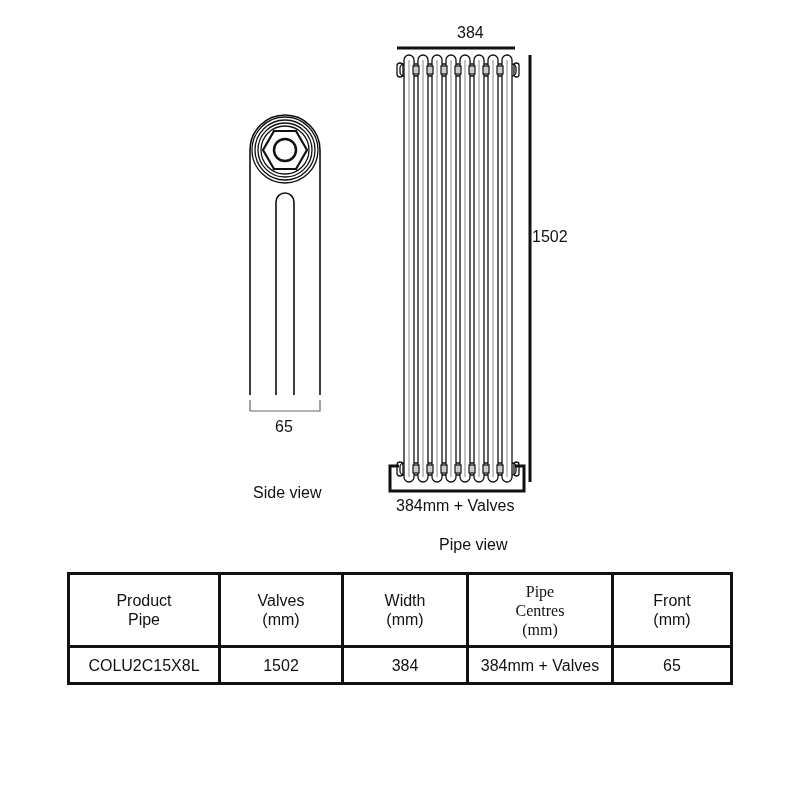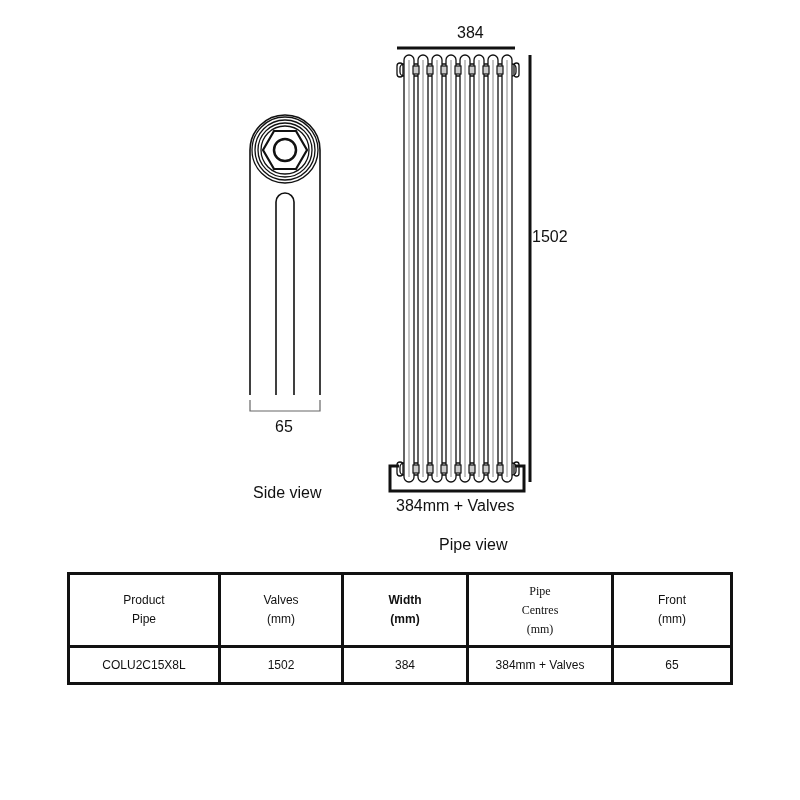--- a/index.html
+++ b/index.html
@@ -1,20 +1,20 @@
 <!DOCTYPE html>
 <html><head>
 <meta charset="utf-8">
 <style>
   html, body { margin: 0; padding: 0; background: #ffffff; }
   body { width: 800px; height: 800px; position: relative; overflow: hidden; font-family: "Liberation Sans", sans-serif; color: #111; }
   .abs { position: absolute; }
   .label { font-size: 16px; color: #111; white-space: nowrap; }
   svg { position: absolute; left: 0; top: 0; }
-  table.spec { position: absolute; left: 67px; top: 572px; width: 666px; border-collapse: collapse; font-size: 12px; }
+  table.spec { position: absolute; left: 67px; top: 572px; width: 666px; border-collapse: collapse; font-size: 16px; }
   table.spec td, table.spec th { border: 3px solid #111; text-align: center; font-weight: normal; padding: 0 2px; line-height: 19px; }
   table.spec th { height: 70px; }
   table.spec td { height: 34px; }
 </style>
 </head>
 <body>
 
 <svg width="800" height="800" viewBox="0 0 800 800">
 
   <g fill="none" stroke="#111">
@@ -103,21 +103,21 @@
   <thead>
     <tr>
       <th style="width:144px;">
         <div>Product</div>
         <div>Pipe</div>
       </th>
       <th style="width:116px;">
         <div>Valves</div>
         <div>(mm)</div>
       </th>
-      <th style="width:118px;font-weight:bold;">
+      <th style="width:118px;">
         <div>Width</div>
         <div>(mm)</div>
       </th>
       <th style="width:138px;font-family:Liberation Serif, serif;">
         <div>Pipe</div>
         <div>Centres</div>
         <div>(mm)</div>
       </th>
       <th>
         <div>Front</div>

